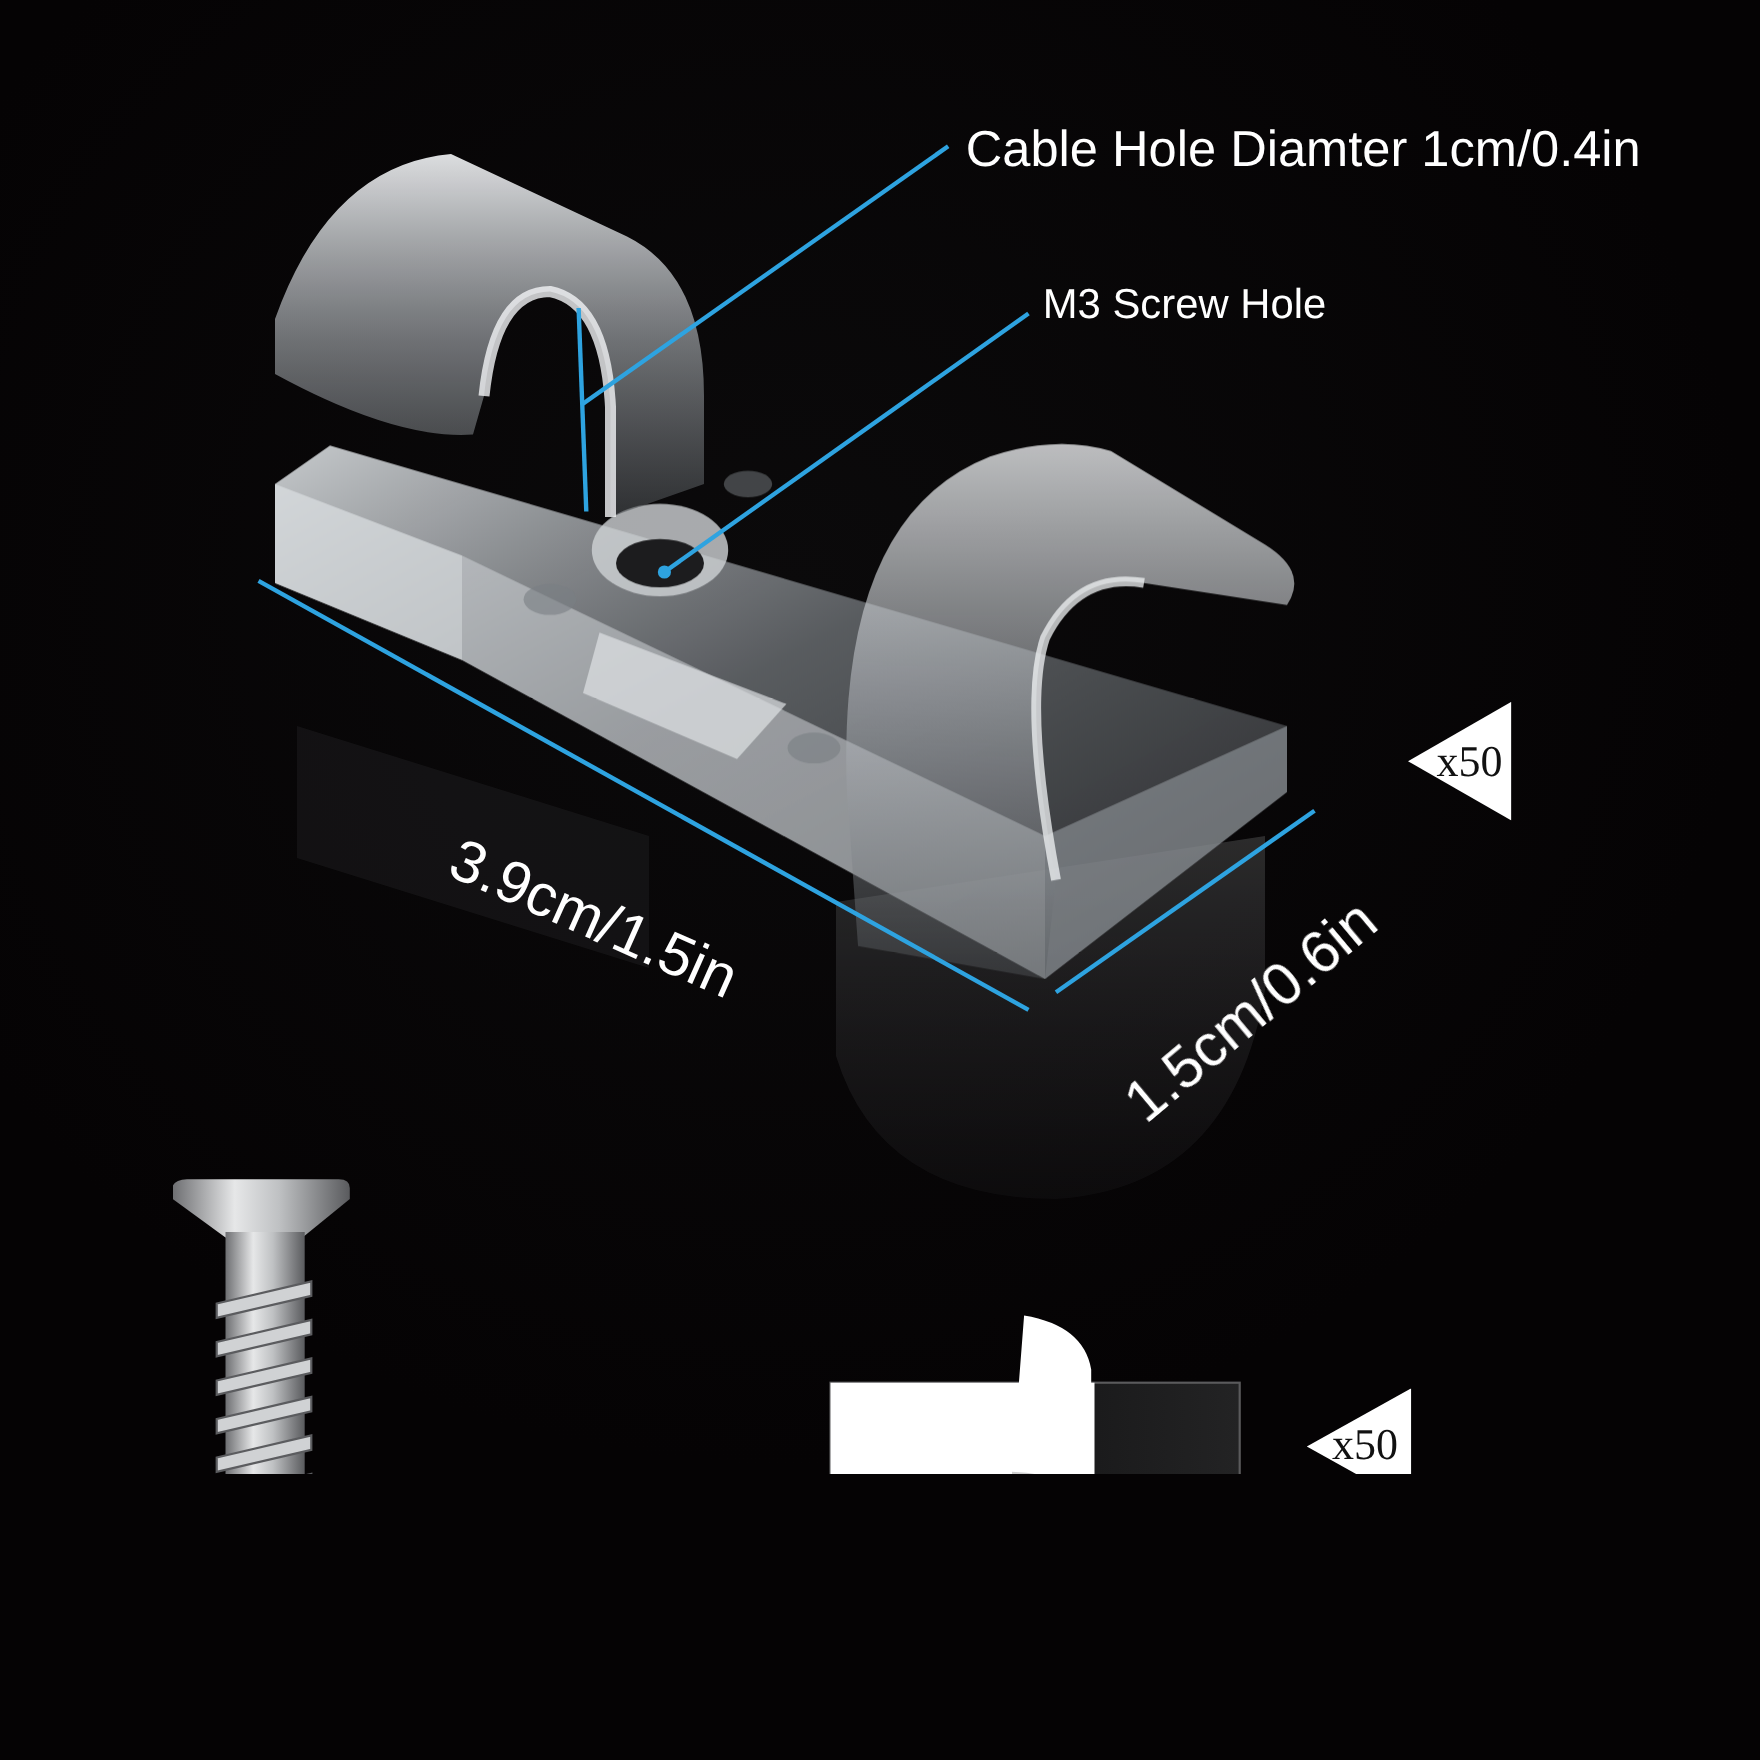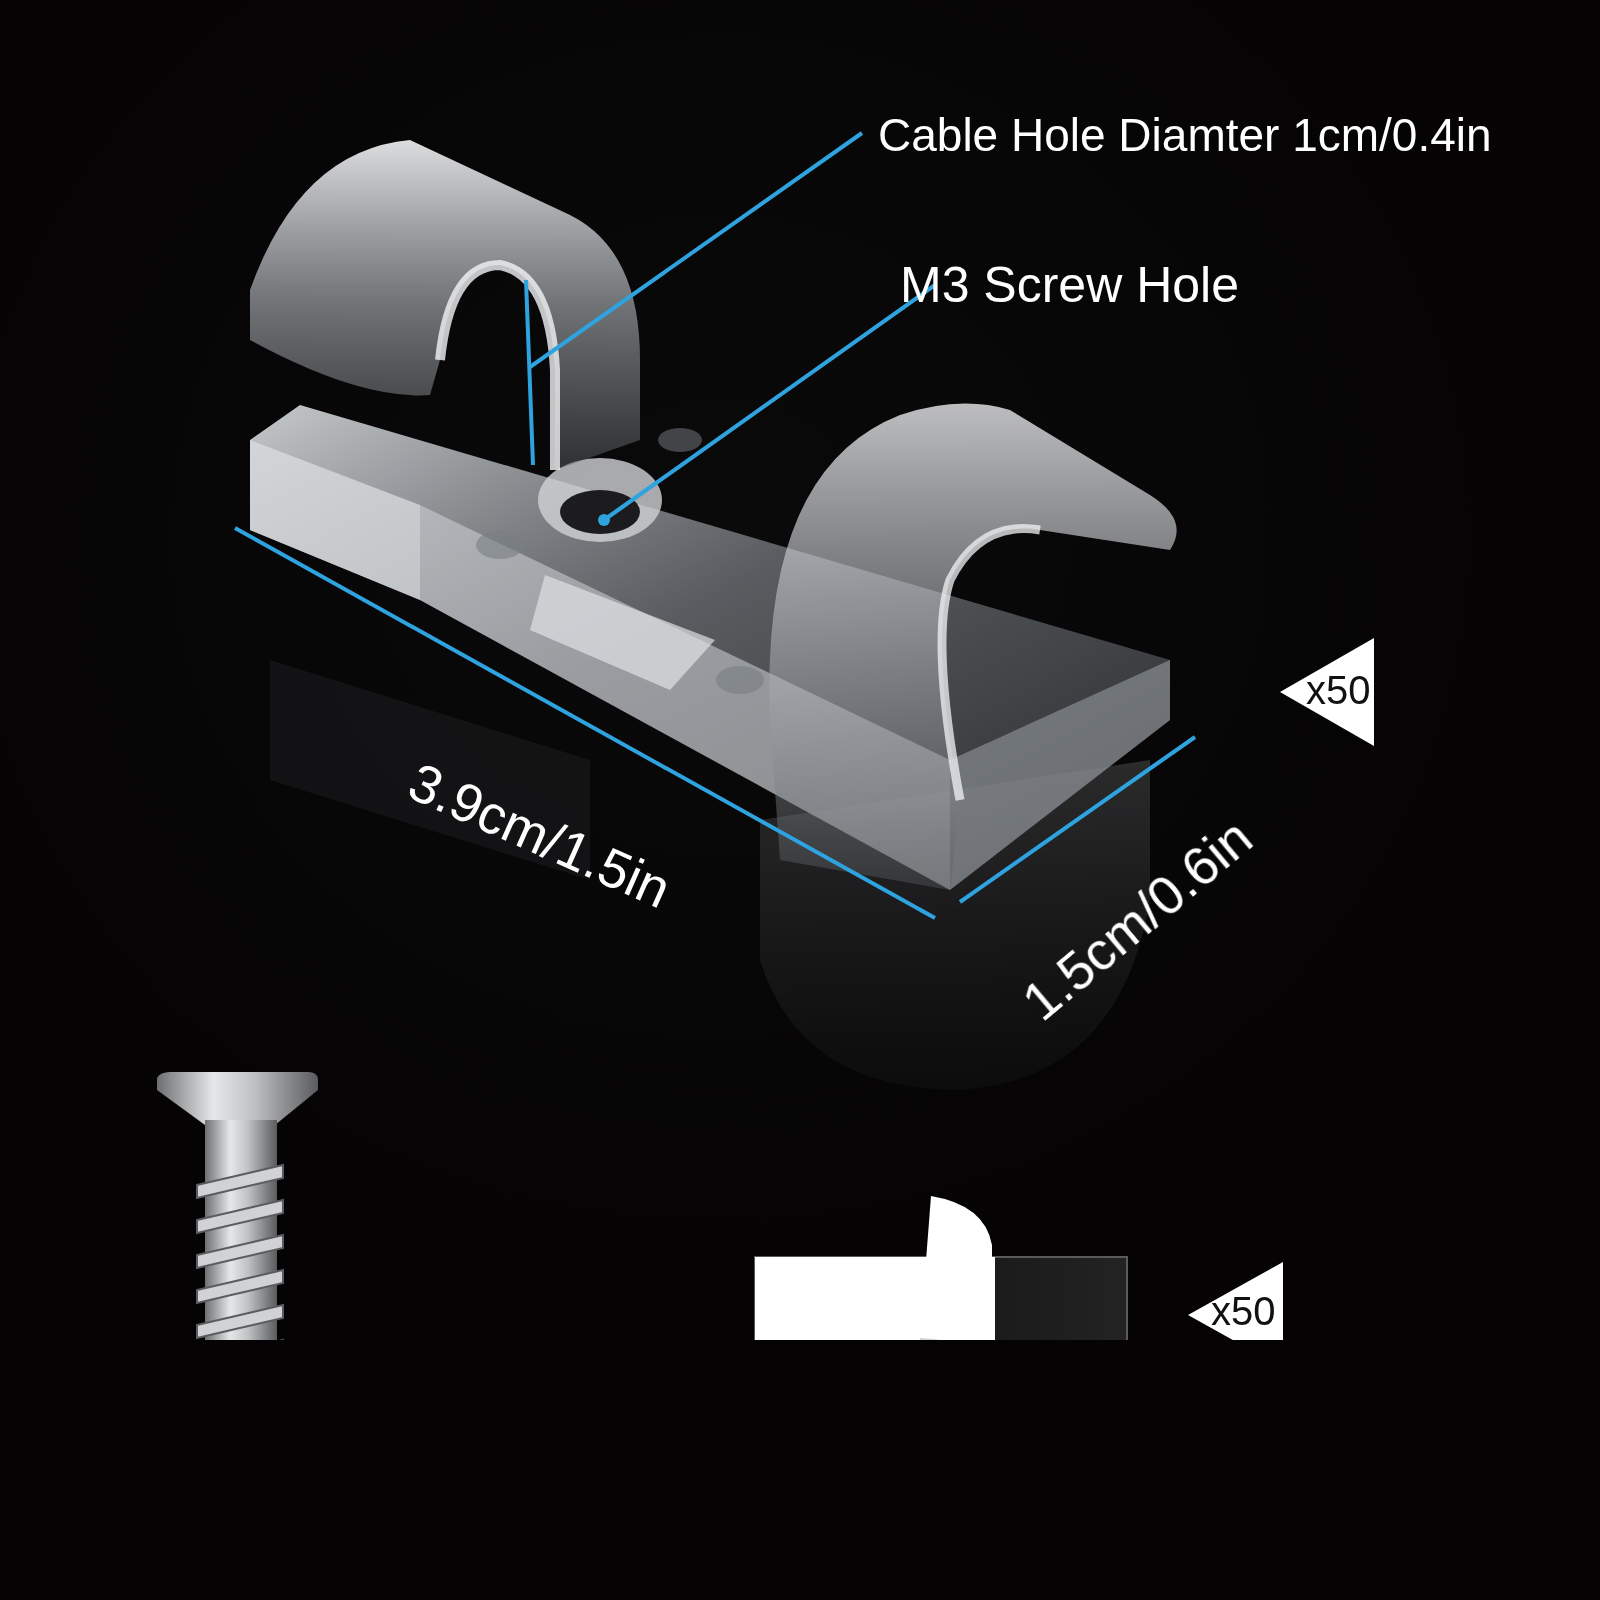--- a/index.html
+++ b/index.html
@@ -1,27 +1,27 @@
 <!DOCTYPE html>
 <html><head>
 <meta charset="utf-8">
 <style>
   html,body{margin:0;padding:0;background:#050304;}
   .stage{position:relative;width:1600px;height:1340px;overflow:hidden;
     background:radial-gradient(ellipse at 45% 40%, #0b0a0b 0%, #050304 70%);
     font-family:"Liberation Sans", sans-serif;color:#fff;}
   .label{position:absolute;white-space:nowrap;color:#fff;font-family:"Liberation Sans", sans-serif;}
   .lbl-cable{left:878px;top:108px;font-size:46px;}
-  .lbl-m3{left:900px;top:256px;font-size:50px;}
+  .lbl-m3{left:948px;top:256px;font-size:38px;}
   .lbl-len{left:425px;top:750px;font-size:54px;transform-origin:left top;transform:rotate(24deg);}
   .lbl-wid{left:1010px;top:985px;font-size:54px;transform-origin:left top;transform:rotate(-40deg);}
   .lbl-adh{left:692px;top:1424px;font-size:46px;}
   .badge{position:absolute;}
   .badge svg{position:absolute;left:0;top:0;}
-  .badge span{position:absolute;color:#111;font-family:Liberation Sans, sans-serif;}
+  .badge span{position:absolute;color:#111;font-family:Liberation Serif, serif;}
   .b1{left:1280px;top:638px;width:94px;height:108px;}
   .b1 span{left:26px;top:30px;font-size:40px;}
   .b2{left:395px;top:1207px;width:96px;height:107px;}
   .b2 span{left:25px;top:38px;font-size:28px;}
   .b3{left:1188px;top:1262px;width:95px;height:106px;}
   .b3 span{left:23px;top:27px;font-size:40px;}
   svg.art{position:absolute;left:0;top:0;}
 </style>
 </head>
 <body>

